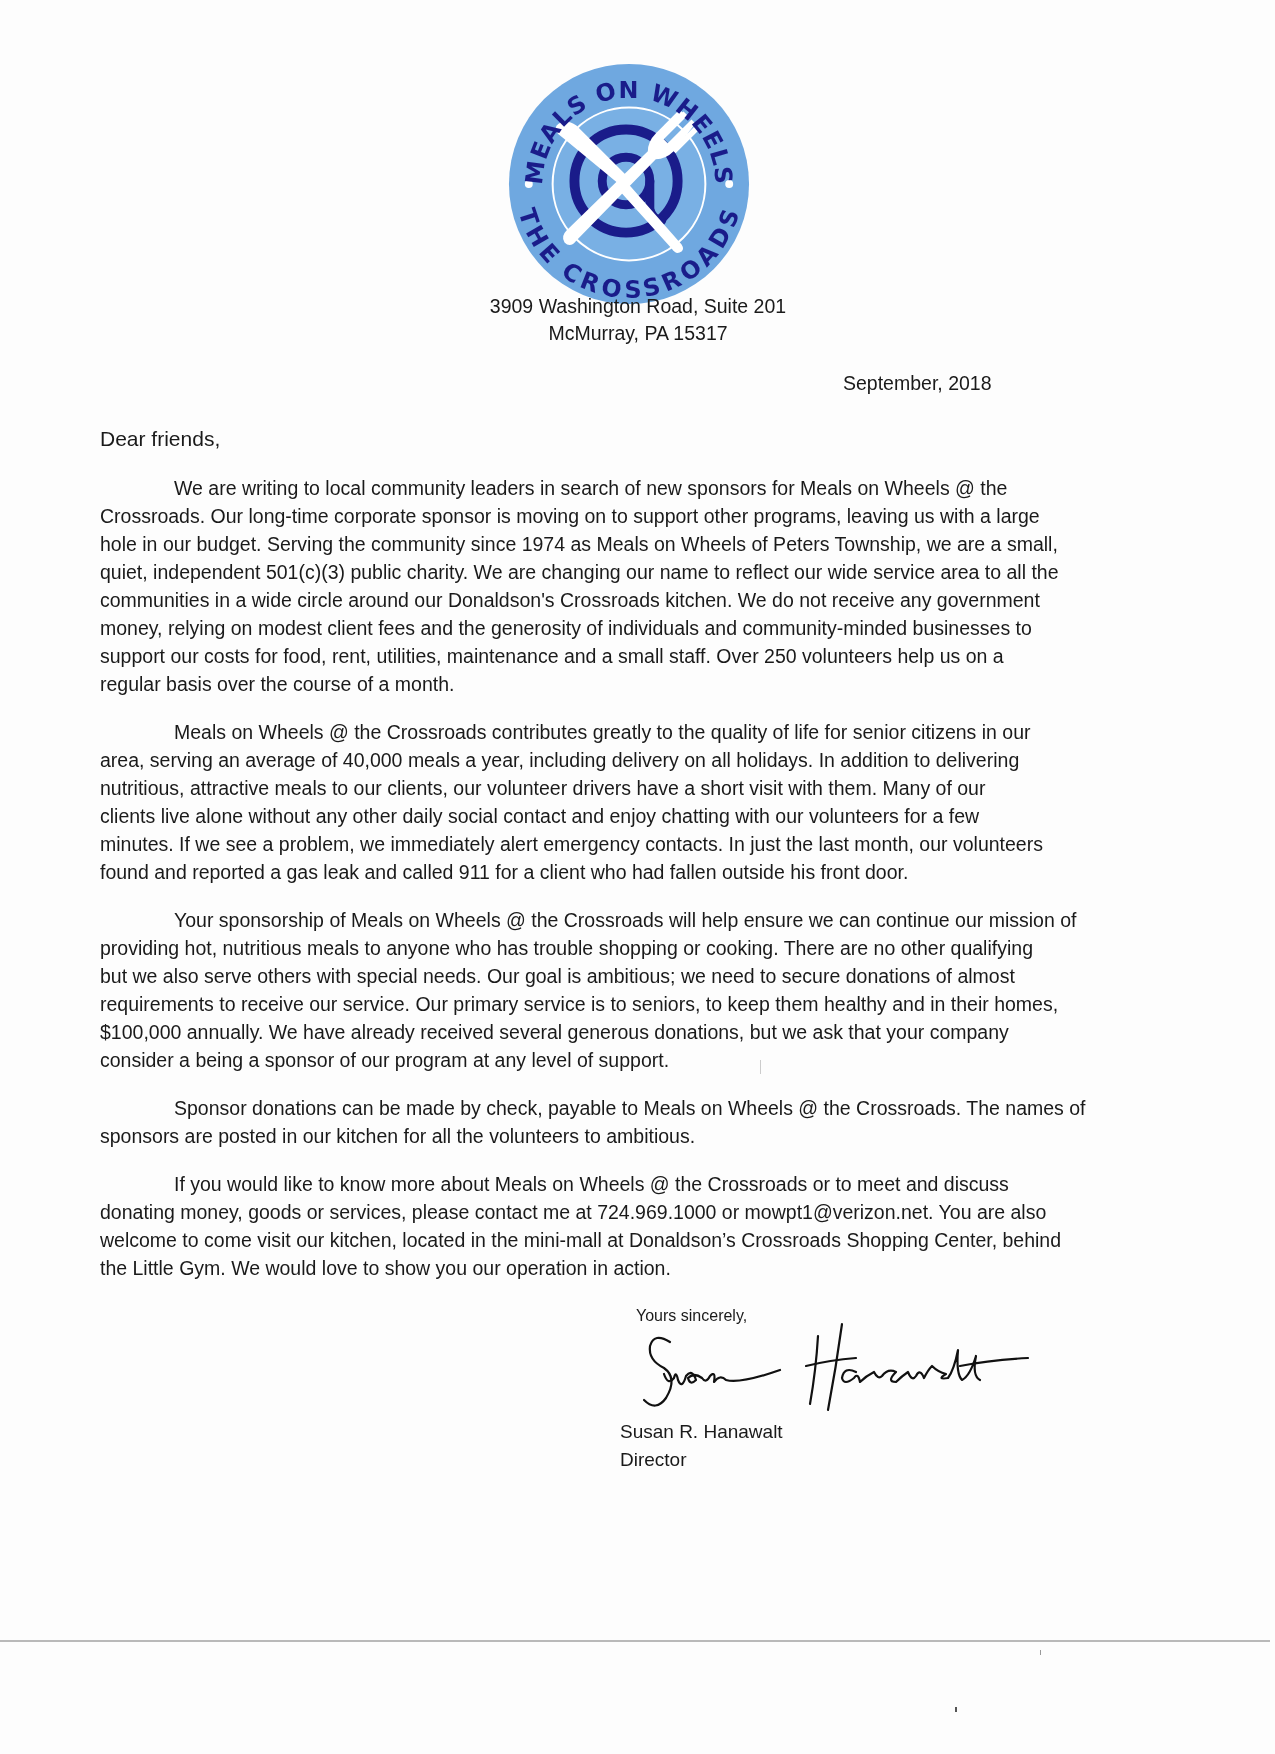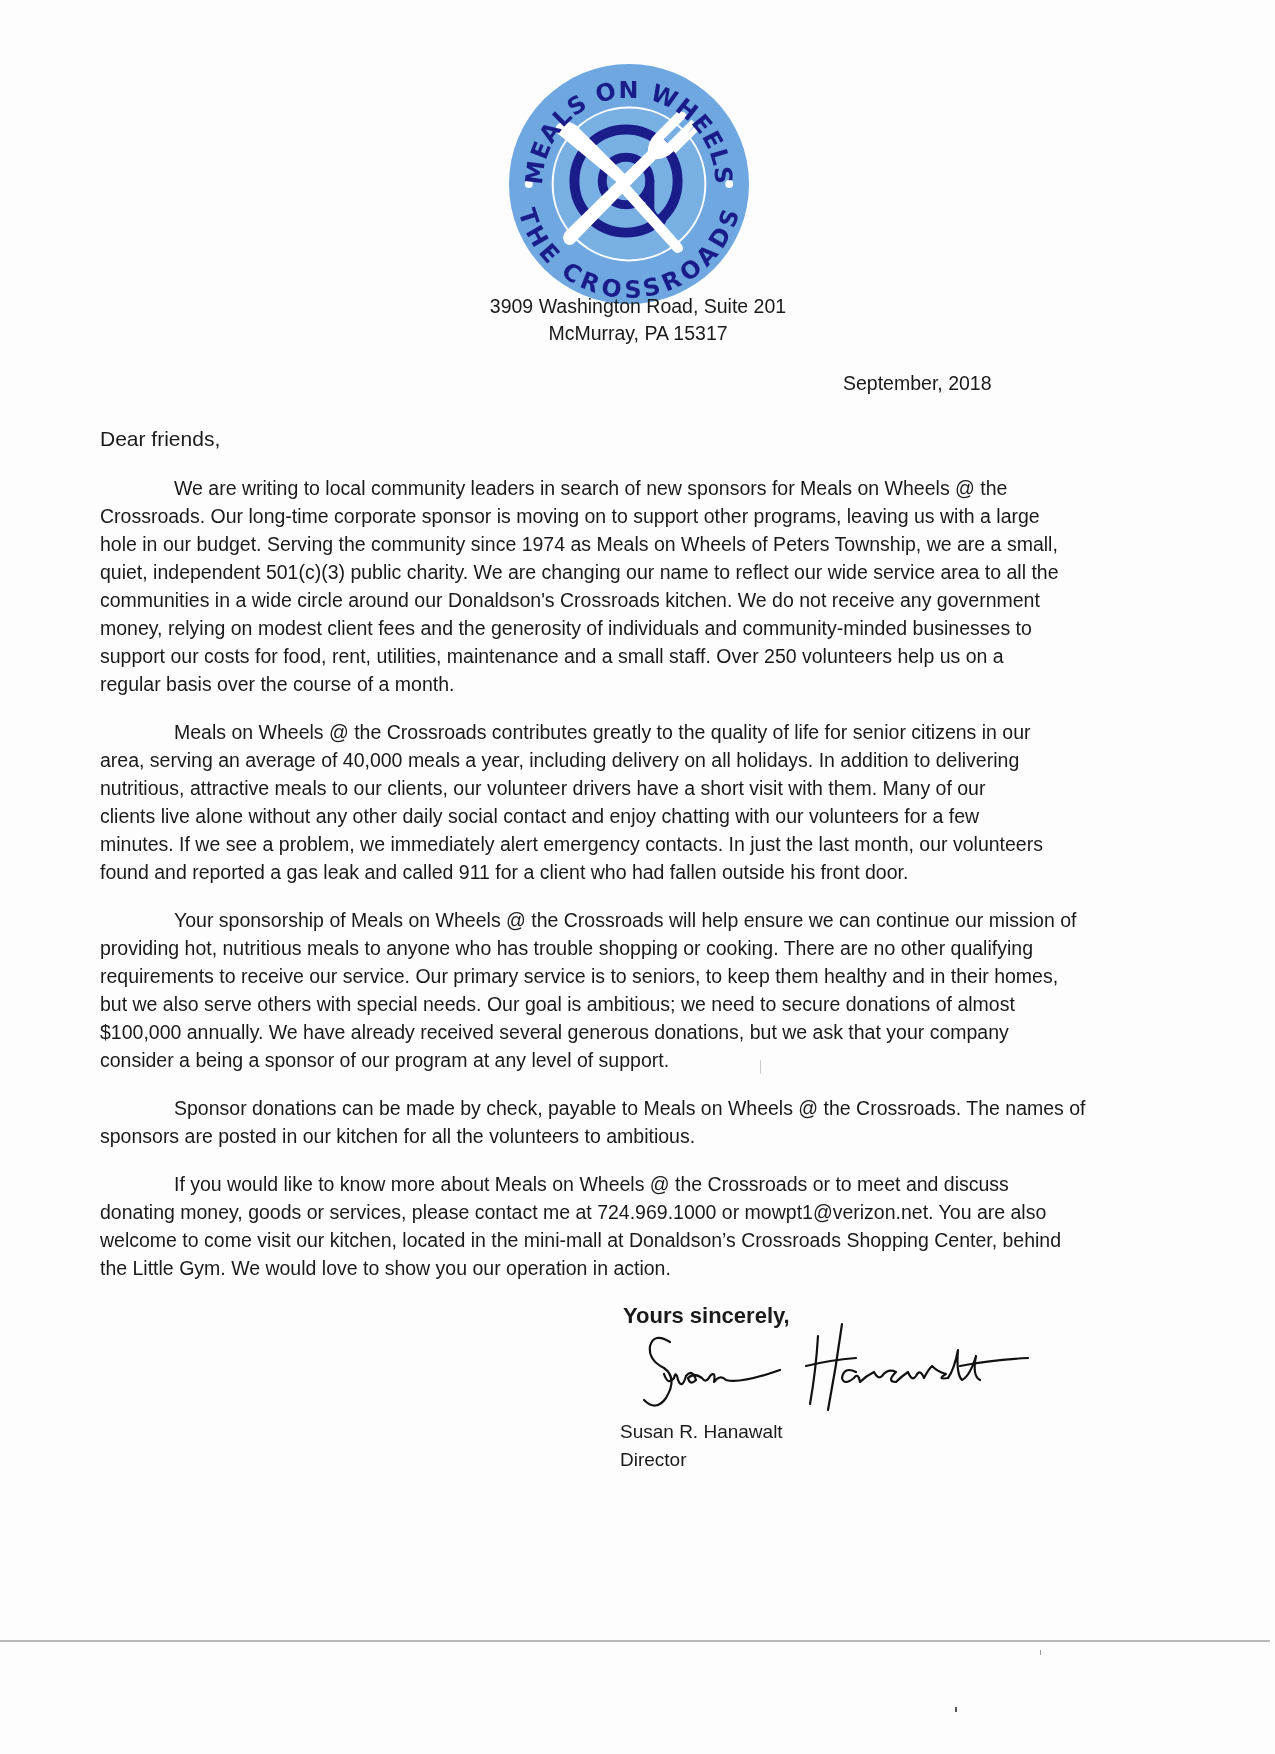--- a/index.html
+++ b/index.html
@@ -61,26 +61,25 @@
       white-space: nowrap;
     }
     .body-paragraph .line.first { padding-left: 74px; }
     .p1 { top: 474px; }
     .p2 { top: 718px; }
     .p3 { top: 906px; }
     .p4 { top: 1094px; }
     .p5 { top: 1170px; }
     .closing {
       position: absolute;
-      left: 623px;
+      left: 636px;
       top: 1302px;
-      font-size: 22px;
-      line-height: 27px;
-      white-space: nowrap;
-      font-weight: bold;
+      font-size: 16px;
+      line-height: 27px;
+      white-space: nowrap;
     }
     .signature {
       position: absolute;
       left: 630px;
       top: 1320px;
       width: 400px;
       height: 95px;
     }
     .signature svg { width: 100%; height: 100%; display: block; }
     .signer {
@@ -171,22 +170,22 @@
   <span class="line">area, serving an average of 40,000 meals a year, including delivery on all holidays.  In addition to delivering</span>
   <span class="line">nutritious, attractive meals to our clients, our volunteer drivers have a short visit with them.   Many of our</span>
   <span class="line">clients live alone without any other daily social contact and enjoy chatting with our volunteers for a few</span>
   <span class="line">minutes.  If we see a problem, we immediately alert emergency contacts.  In just the last month, our volunteers</span>
   <span class="line">found and reported a gas leak and called 911 for a client who had fallen outside his front door.</span>
 </div>
 
 <div class="body-paragraph p3">
   <span class="line first">Your sponsorship of Meals on Wheels @ the Crossroads will help ensure we can continue our mission of</span>
   <span class="line">providing hot, nutritious meals to anyone who has trouble shopping or cooking.  There are no other qualifying</span>
+  <span class="line">but we also serve others with special needs.   Our goal is ambitious; we need to secure donations of almost</span>
   <span class="line">requirements to receive our service.  Our primary service is to seniors, to keep them healthy and in their homes,</span>
-  <span class="line">but we also serve others with special needs.   Our goal is ambitious; we need to secure donations of almost</span>
   <span class="line">$100,000 annually.  We have already received several generous donations, but we ask that your company</span>
   <span class="line">consider a being a sponsor of our program at any level of support.</span>
 </div>
 
 <div class="body-paragraph p4">
   <span class="line first">Sponsor donations can be made by check, payable to Meals on Wheels @ the Crossroads.  The names of</span>
   <span class="line">sponsors are posted in our kitchen for all the volunteers to ambitious.</span>
 </div>
 
 <div class="body-paragraph p5">

